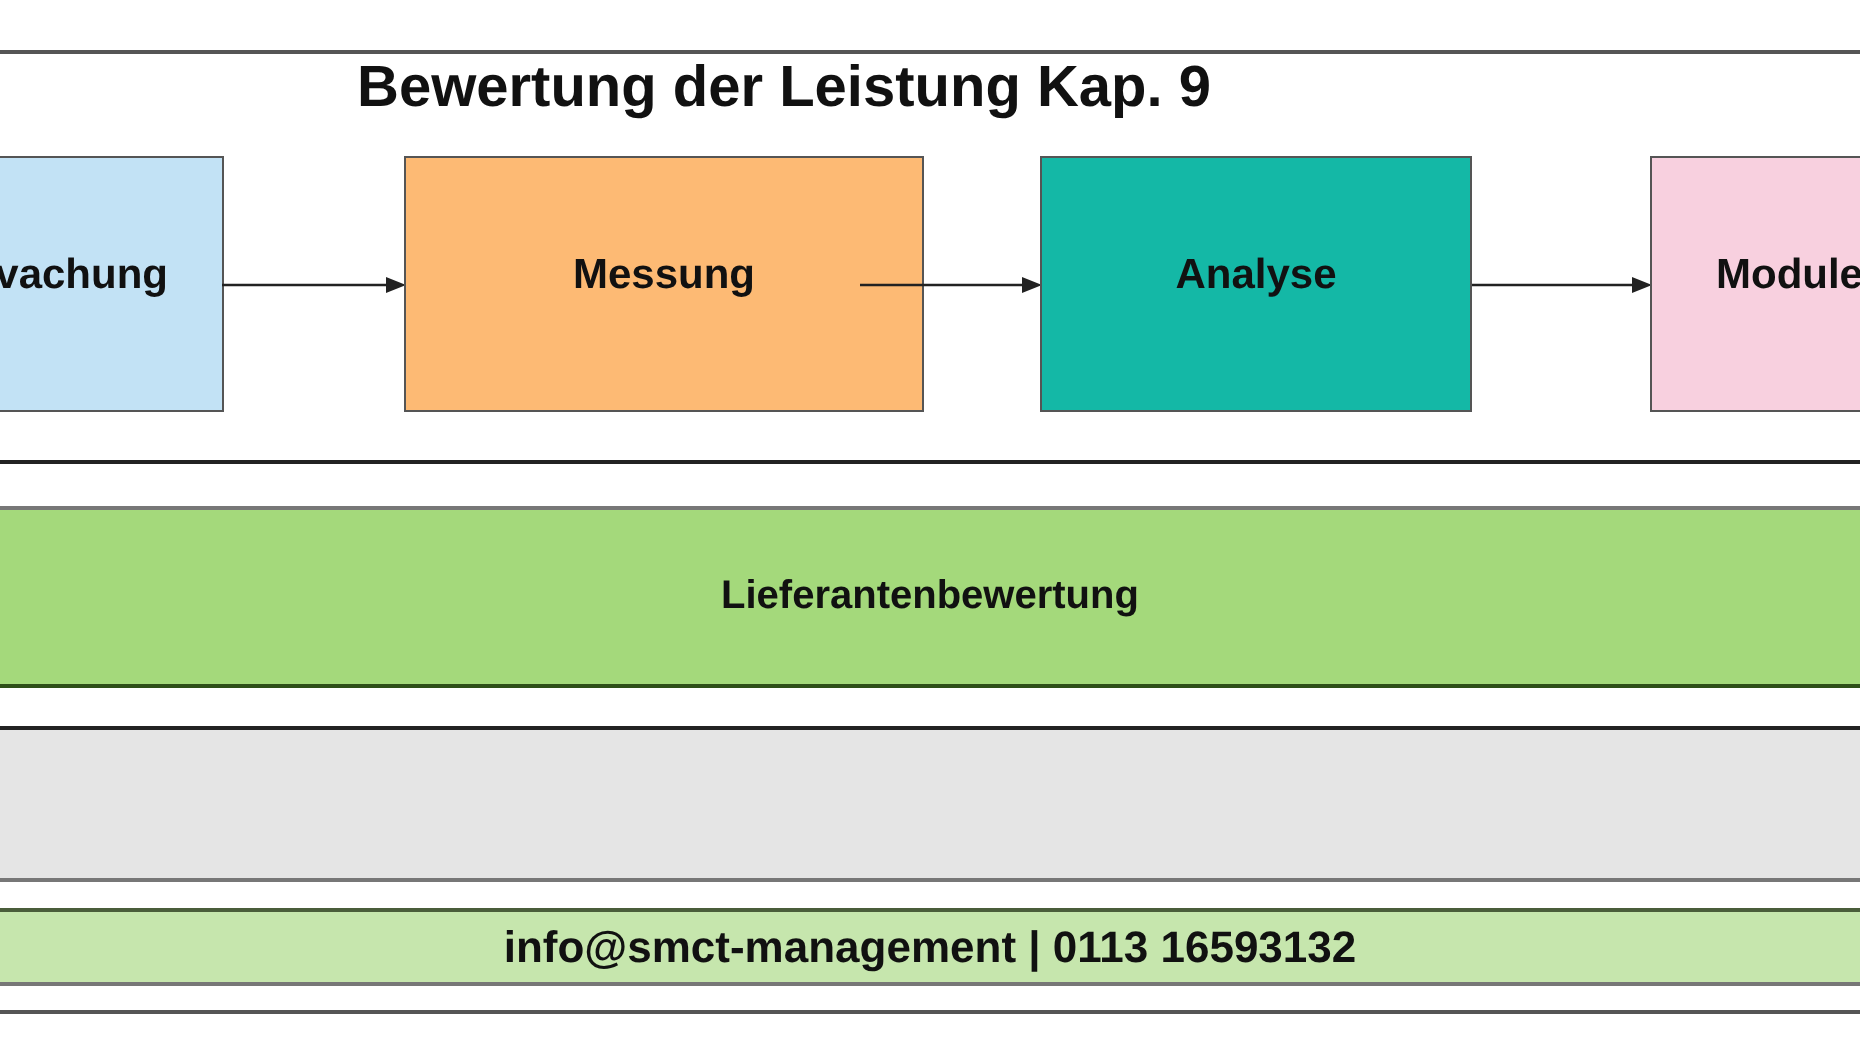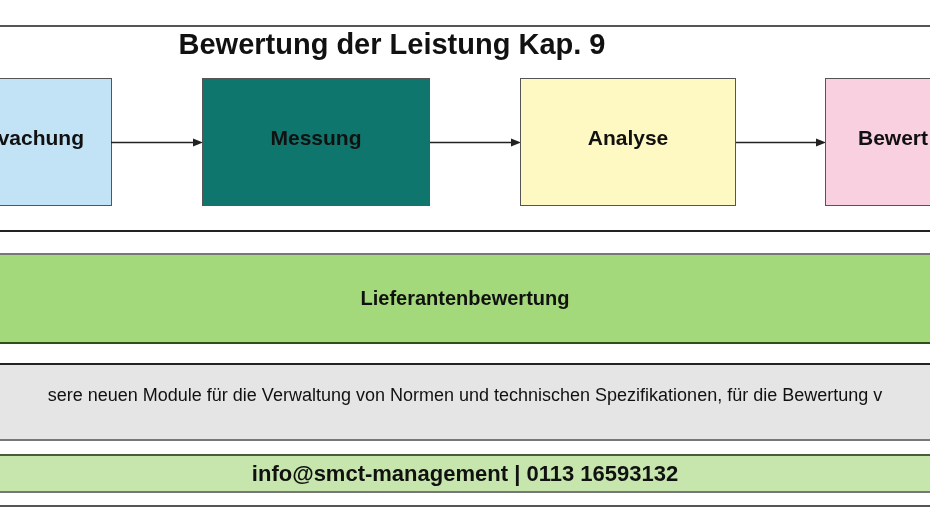--- a/index.html
+++ b/index.html
@@ -53,49 +53,48 @@
 
 <div class="box" style="left:-120px;width:232px;background:#c2e2f5;justify-content:flex-end;padding-right:27px;">
   <span>vachung</span>
 </div>
 
 <svg class="arrow" style="left:111px;width:92px;" viewBox="0 0 92 11">
   <line x1="0" y1="5.5" x2="84" y2="5.5" stroke="#222" stroke-width="1.3"></line>
   <polygon points="82,1.5 92,5.5 82,9.5" fill="#222"></polygon>
 </svg>
 
-<div class="box" style="left:202px;width:228px;background:#0f766e;">
+<div class="box" style="left:202px;width:260px;background:#fdba74;">
   <span>Messung</span>
 </div>
 
 <svg class="arrow" style="left:430px;width:91px;" viewBox="0 0 91 11">
   <line x1="0" y1="5.5" x2="83" y2="5.5" stroke="#222" stroke-width="1.3"></line>
   <polygon points="81,1.5 91,5.5 81,9.5" fill="#222"></polygon>
 </svg>
 
-<div class="box" style="left:520px;width:216px;background:#fef9c3;">
+<div class="box" style="left:520px;width:216px;background:#14b8a6;">
   <span>Analyse</span>
 </div>
 
 <svg class="arrow" style="left:736px;width:90px;" viewBox="0 0 90 11">
   <line x1="0" y1="5.5" x2="82" y2="5.5" stroke="#222" stroke-width="1.3"></line>
   <polygon points="80,1.5 90,5.5 80,9.5" fill="#222"></polygon>
 </svg>
 
 <div class="box" style="left:825px;width:230px;background:#f8d0df;justify-content:flex-start;padding-left:32px;">
-  <span>Bewert</span>
+  <span>Module</span>
 </div>
 
 <div class="hline" style="top:230px;border-top:2px solid #222;"></div>
 
 <div class="band band-green">
   <span>Lieferantenbewertung</span>
 </div>
 
 <div class="band band-gray">
-  <span class="line">sere neuen Module für die Verwaltung von Normen und technischen Spezifikationen, für die Bewertung v</span>
 </div>
 
 <div class="band band-lightgreen">
   <span>info@smct-management | 0113 16593132</span>
 </div>
 
 <div class="hline" style="top:505px;border-top:2px solid #555;"></div>
 
 </body></html>

